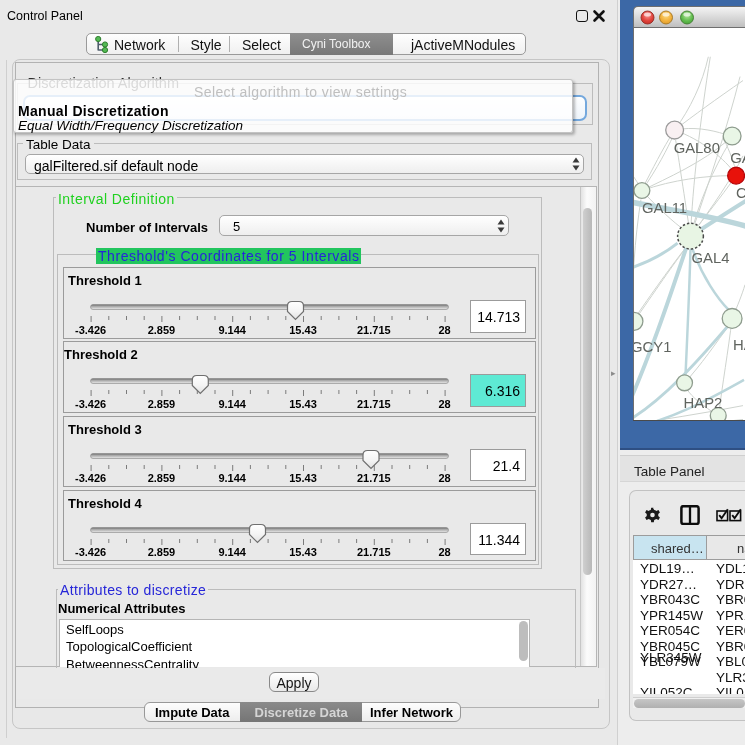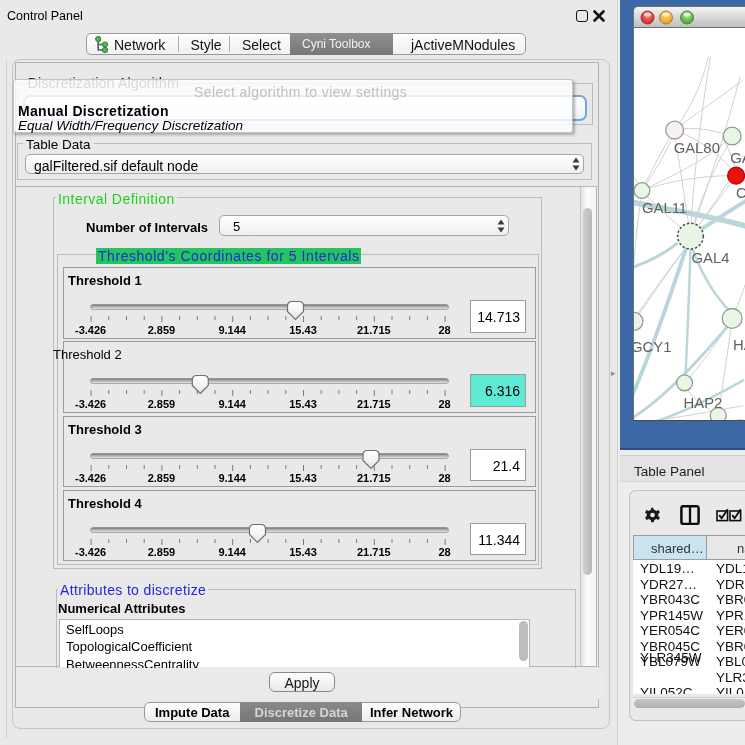--- a/index.html
+++ b/index.html
@@ -103,21 +103,21 @@
 <path d="M224.5,39 Q224.5,34.5 229.0,34.5 L236.0,34.5 Q240.5,34.5 240.5,39 L240.5,44.5 L232.5,52.5 L224.5,44.5 Z" fill="url(#thumbG)" stroke="#6f6f6f" stroke-width="1.2"></path>
 </svg>
 <div class="abs" style="left:90.6px;top:323.8px;transform:translateX(-50%);font-size:11px;font-weight:bold;color:#000;">-3.426</div>
 <div class="abs" style="left:161.39999999999998px;top:323.8px;transform:translateX(-50%);font-size:11px;font-weight:bold;color:#000;">2.859</div>
 <div class="abs" style="left:232.2px;top:323.8px;transform:translateX(-50%);font-size:11px;font-weight:bold;color:#000;">9.144</div>
 <div class="abs" style="left:303.0px;top:323.8px;transform:translateX(-50%);font-size:11px;font-weight:bold;color:#000;">15.43</div>
 <div class="abs" style="left:373.79999999999995px;top:323.8px;transform:translateX(-50%);font-size:11px;font-weight:bold;color:#000;">21.715</div>
 <div class="abs" style="left:444.6px;top:323.8px;transform:translateX(-50%);font-size:11px;font-weight:bold;color:#000;">28</div>
 <div class="abs" style="left:470px;top:300.3px;width:56px;height:32.5px;background:#fff;border:1px solid #9b9b9b;font-size:14px;color:#000;text-align:right;padding:8px 5px 0 0;">14.713</div>
 <div class="abs" style="left:62.5px;top:341.4px;width:473.5px;height:71.5px;border:1px solid #9b9b9b;background:#e9e9e9;"></div>
-<div class="abs" style="left:53px;top:347.4px;font-size:13px;font-weight:normal;color:#000;">Threshold 2</div>
+<div class="abs" style="left:64px;top:347.4px;font-size:13px;font-weight:bold;color:#000;">Threshold 2</div>
 <svg class="abs" style="left:62.5px;top:341.4px;" width="473.5" height="71.5" viewBox="0 0 473.5 71.5">
 <rect x="27.5" y="37.5" width="358" height="5" rx="2.5" fill="url(#trackG)" stroke="#8a8a8a" stroke-width="0.6"></rect>
 <line x1="28.1" y1="49" x2="28.1" y2="55" stroke="#6e6e6e" stroke-width="0.9"></line>
     <line x1="45.8" y1="49" x2="45.8" y2="53" stroke="#6e6e6e" stroke-width="0.9"></line>
     <line x1="63.5" y1="49" x2="63.5" y2="53" stroke="#6e6e6e" stroke-width="0.9"></line>
     <line x1="81.2" y1="49" x2="81.2" y2="53" stroke="#6e6e6e" stroke-width="0.9"></line>
     <line x1="98.9" y1="49" x2="98.9" y2="55" stroke="#6e6e6e" stroke-width="0.9"></line>
     <line x1="116.6" y1="49" x2="116.6" y2="53" stroke="#6e6e6e" stroke-width="0.9"></line>
     <line x1="134.3" y1="49" x2="134.3" y2="53" stroke="#6e6e6e" stroke-width="0.9"></line>
     <line x1="152.0" y1="49" x2="152.0" y2="53" stroke="#6e6e6e" stroke-width="0.9"></line>
@@ -213,21 +213,21 @@
 <div class="abs" style="left:470px;top:522.6px;width:56px;height:32.5px;background:#fff;border:1px solid #9b9b9b;font-size:14px;color:#000;text-align:right;padding:8px 5px 0 0;">11.344</div>
 <div class="abs" style="left:56.4px;top:588.5px;width:520px;height:79px;border:1px solid #bcbcbc;border-bottom:none;"></div>
 <div class="abs" style="left:58px;top:581.5px;font-size:14px;letter-spacing:0.35px;color:#2626d8;background:#e9e9e9;padding:0 2px;">Attributes to discretize</div>
 <div class="abs" style="left:58px;top:600.5px;font-size:13px;font-weight:bold;color:#000;">Numerical Attributes</div>
 <div class="abs" style="left:59px;top:619px;width:471px;height:48px;background:#fff;border:1px solid #b5b5b5;border-bottom:none;"></div>
 <div class="abs" style="left:66px;top:621.5px;font-size:13px;color:#000;">SelfLoops</div>
 <div class="abs" style="left:66px;top:639px;font-size:13px;color:#000;">TopologicalCoefficient</div>
 <div class="abs" style="left:66px;top:656.5px;font-size:13px;color:#000;">BetweennessCentrality</div>
 <div class="abs" style="left:518.5px;top:621px;width:9.5px;height:40px;background:#bdbdbd;border-radius:4.5px;"></div>
 <div class="abs" style="left:16px;top:667.5px;width:589px;height:31px;background:#eaeaea;"></div>
-<div class="abs" style="left:269px;top:672px;width:66px;height:19.5px;border:1px solid #898989;border-radius:6px;background:linear-gradient(#ffffff,#e9e9e9);text-align:center;font-size:14px;color:#151515;padding-top:1.5px;">Apply</div>
+<div class="abs" style="left:269px;top:672px;width:50px;height:19.5px;border:1px solid #898989;border-radius:6px;background:linear-gradient(#ffffff,#e9e9e9);text-align:center;font-size:14px;color:#151515;padding-top:1.5px;">Apply</div>
 <div class="abs" style="left:144.4px;top:701.5px;width:316.6px;height:20.5px;border:1px solid #989898;border-radius:6px;background:linear-gradient(#fdfdfd,#ededed);"></div>
 <div class="abs" style="left:240px;top:701.5px;width:122px;height:20.5px;background:linear-gradient(#8a8a8a,#757575);"></div>
 <div class="abs" style="left:240px;top:704.5px;width:1px;height:15px;"></div>
 <div class="abs" style="left:155px;top:705px;font-size:13px;font-weight:bold;color:#000;">Impute Data</div>
 <div class="abs" style="left:254.5px;top:705px;font-size:13px;font-weight:bold;color:#d5d5d5;">Discretize Data</div>
 <div class="abs" style="left:370px;top:705px;font-size:13px;font-weight:bold;color:#000;">Infer Network</div>
 <div class="abs" style="left:611px;top:368px;font-size:9px;color:#8a8a8a;">▸</div>
 <div class="abs" style="left:5.5px;top:60px;width:1px;height:678px;background:#cfcfcf;"></div>
 <div class="abs" style="left:620px;top:0;width:125px;height:450px;background:#3c68a6;"></div>
 <div class="abs" style="left:620px;top:447.5px;width:125px;height:2px;background:#2e4f83;"></div>

